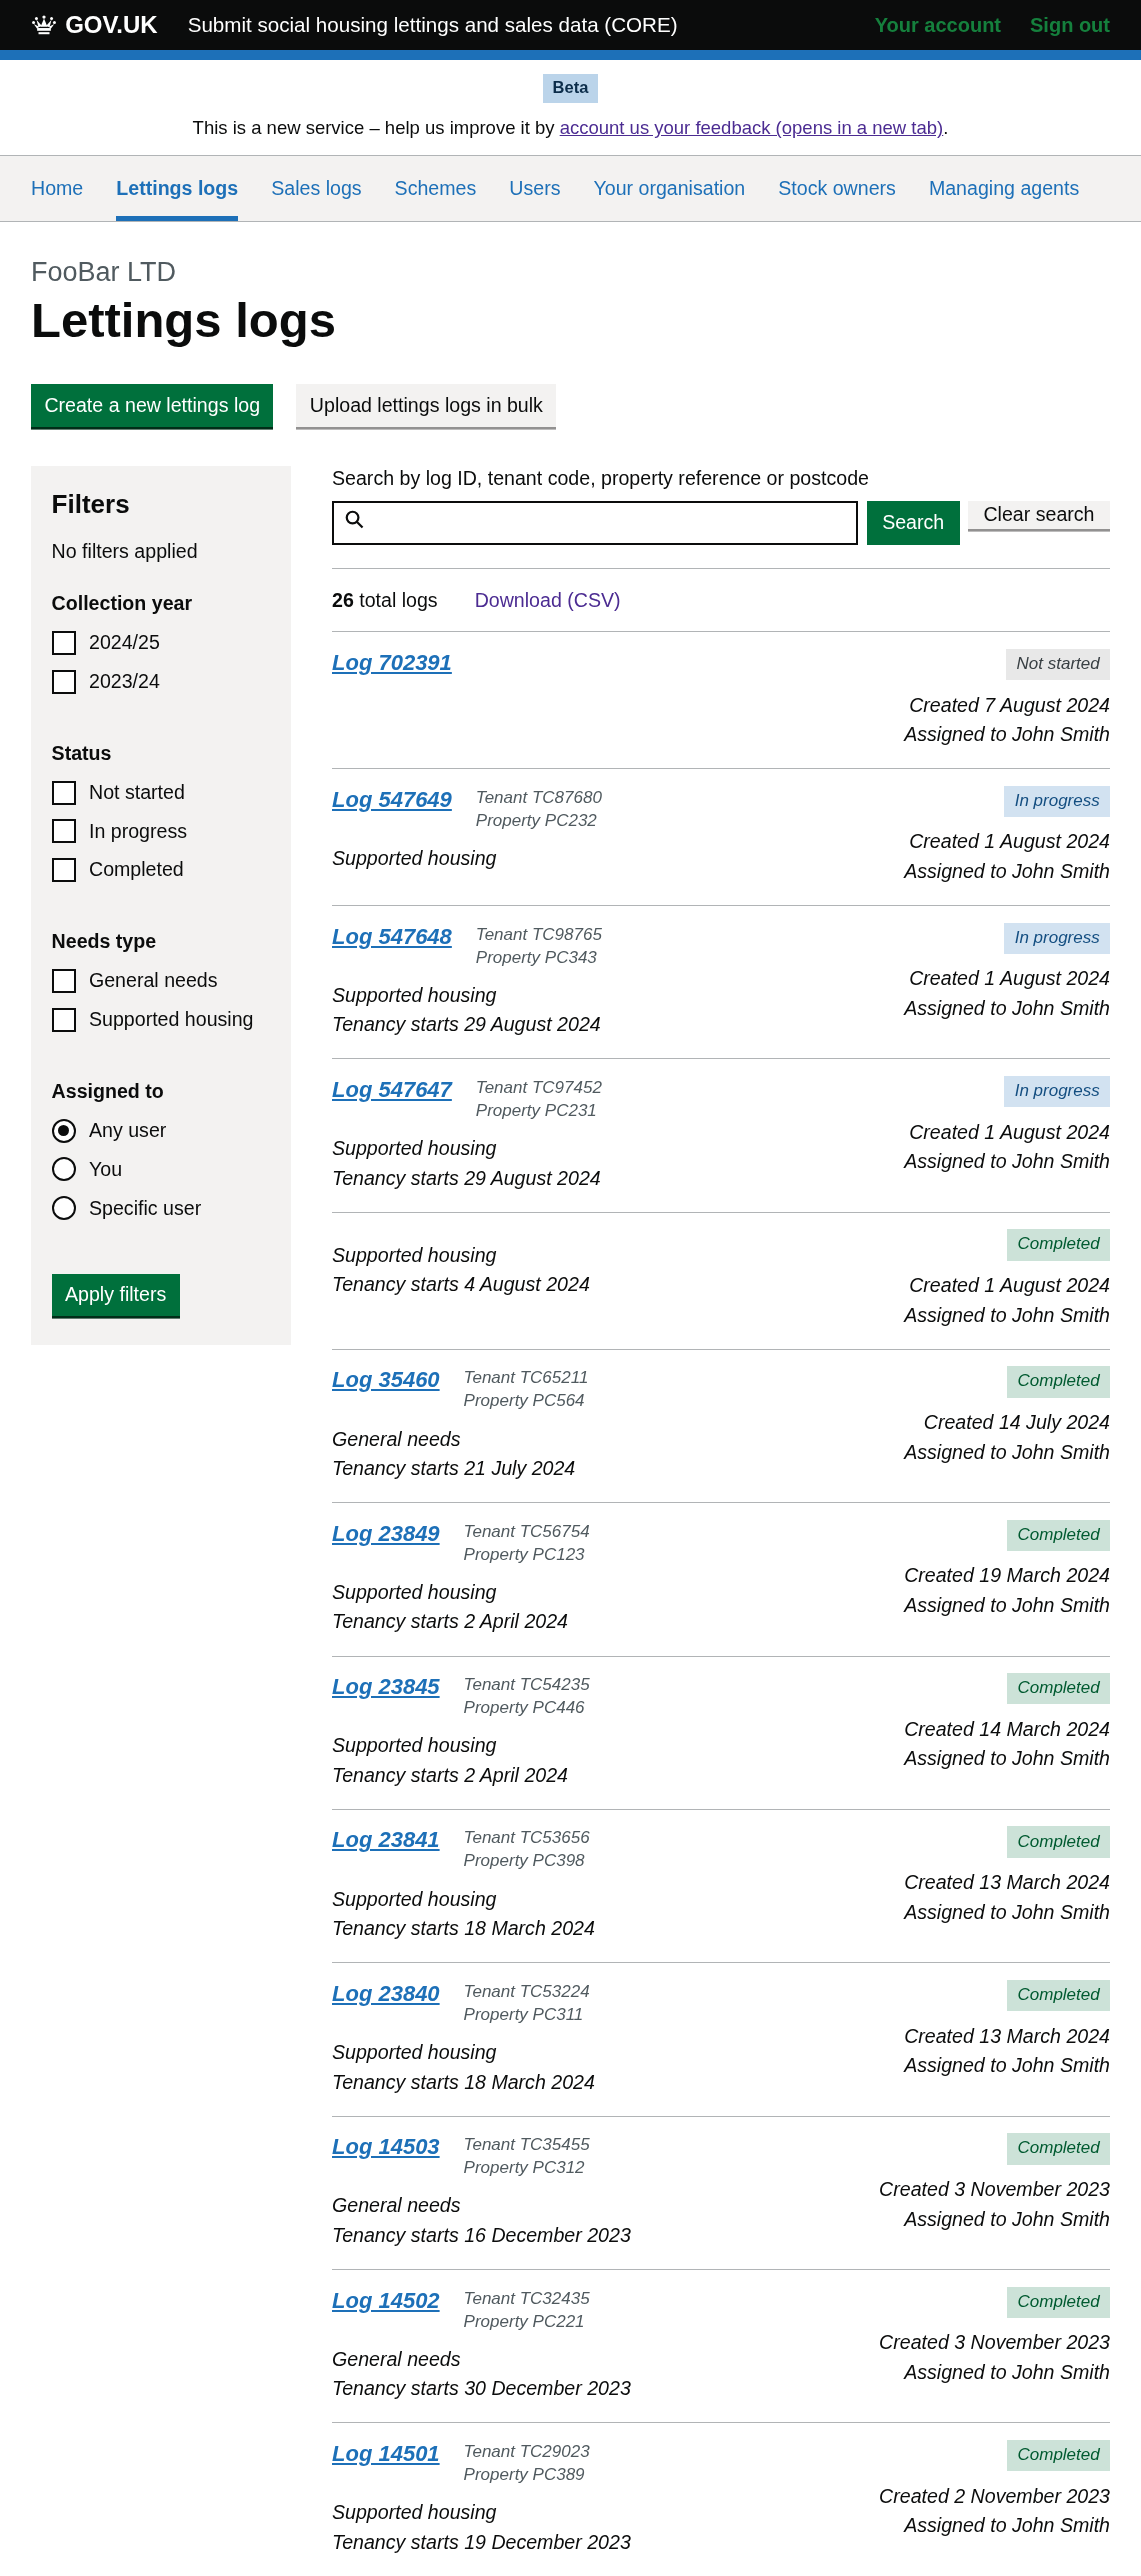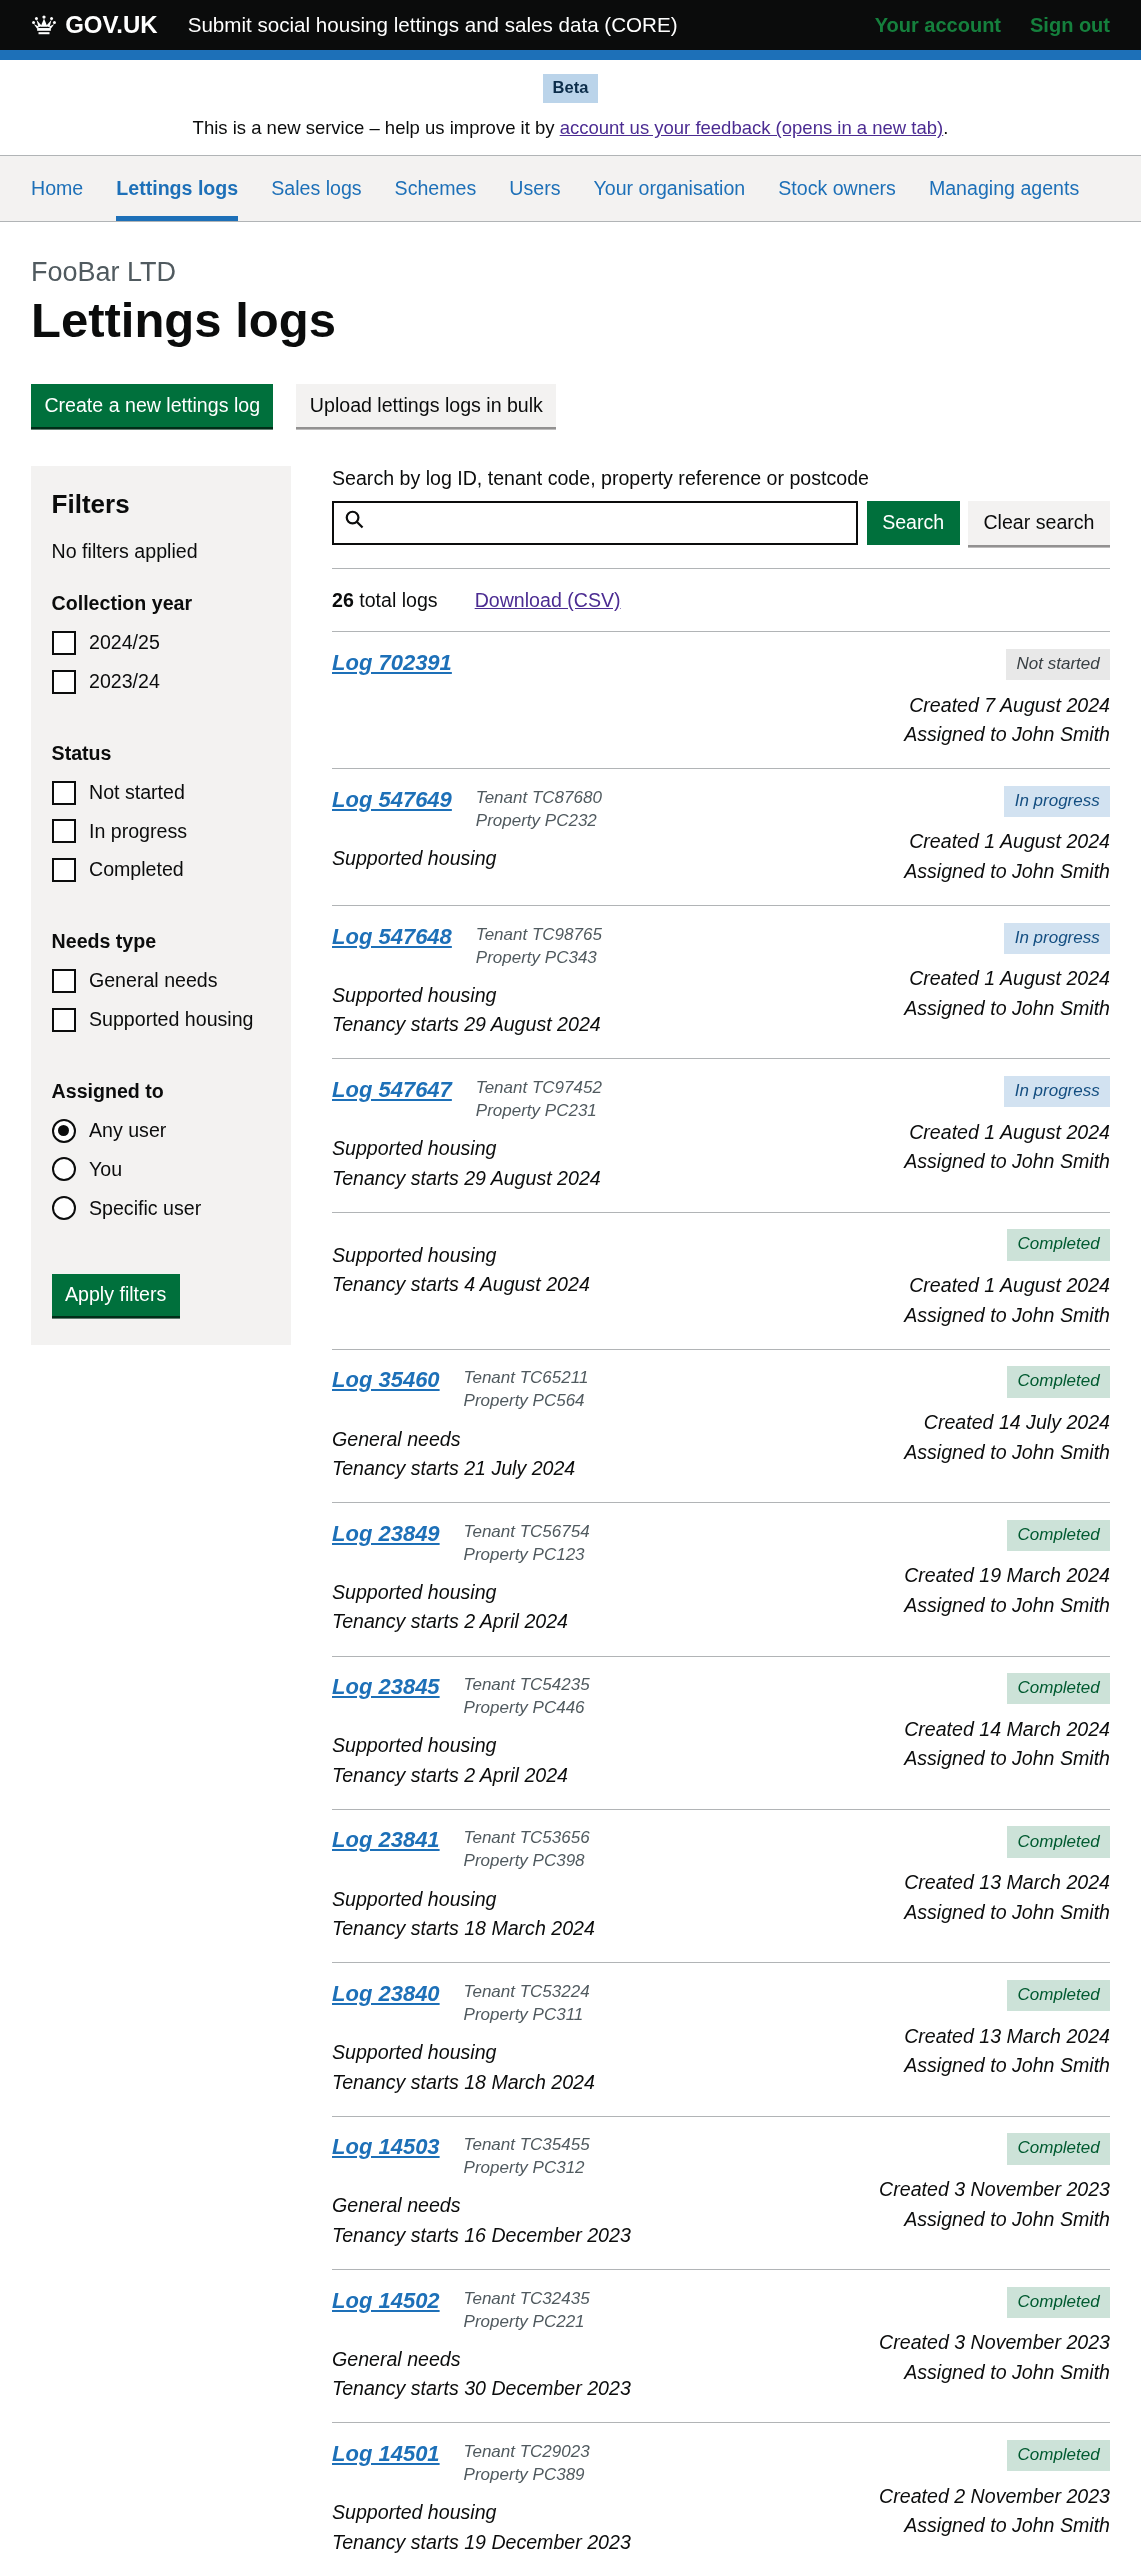--- a/index.html
+++ b/index.html
@@ -130,21 +130,21 @@
     padding: 0 10.3px;
     gap: 8.2px;
   }
   .search-box input {
     border: none; outline: none; flex: 1;
     font-size: 19.6px; font-family: inherit;
     background: transparent;
     min-width: 0;
   }
   .btn-search { box-shadow: none; height: 44px; padding: 0 15.5px; }
-  .btn-clear { height: 44px; padding: 0 15.5px; }
+  .btn-clear { height: 28px; padding: 0 15.5px; }
 
   .section-break { border: none; border-top: 1px solid #b1b4b6; margin: 23px 0 0; }
 
   .total-row { margin: 19.6px 0 17.5px; display: flex; align-items: baseline; gap: 37px; }
   .total-count { font-weight: 700; }
   .download-link { color: #4c2c92; }
 
   
   .log-entry {
     border-top: 1px solid #b1b4b6;
@@ -355,21 +355,21 @@
         <input type="text" value="" style="">
       </div>
       <button class="btn btn-primary btn-search">Search</button>
       <button class="btn btn-secondary btn-clear">Clear search</button>
     </div>
 
     <hr class="section-break">
 
     <div class="total-row">
       <span><b class="total-count">26</b><span> total logs</span></span>
-      <a class="download-link" style="text-decoration:underline;">Download (CSV)</a>
+      <a class="download-link" style="">Download (CSV)</a>
     </div>
 
     <div class="log-list">
 
         <article class="log-entry">
           <div class="log-left">
             <div class="log-head">
               <a class="log-link">Log 702391</a>
 
             </div>

